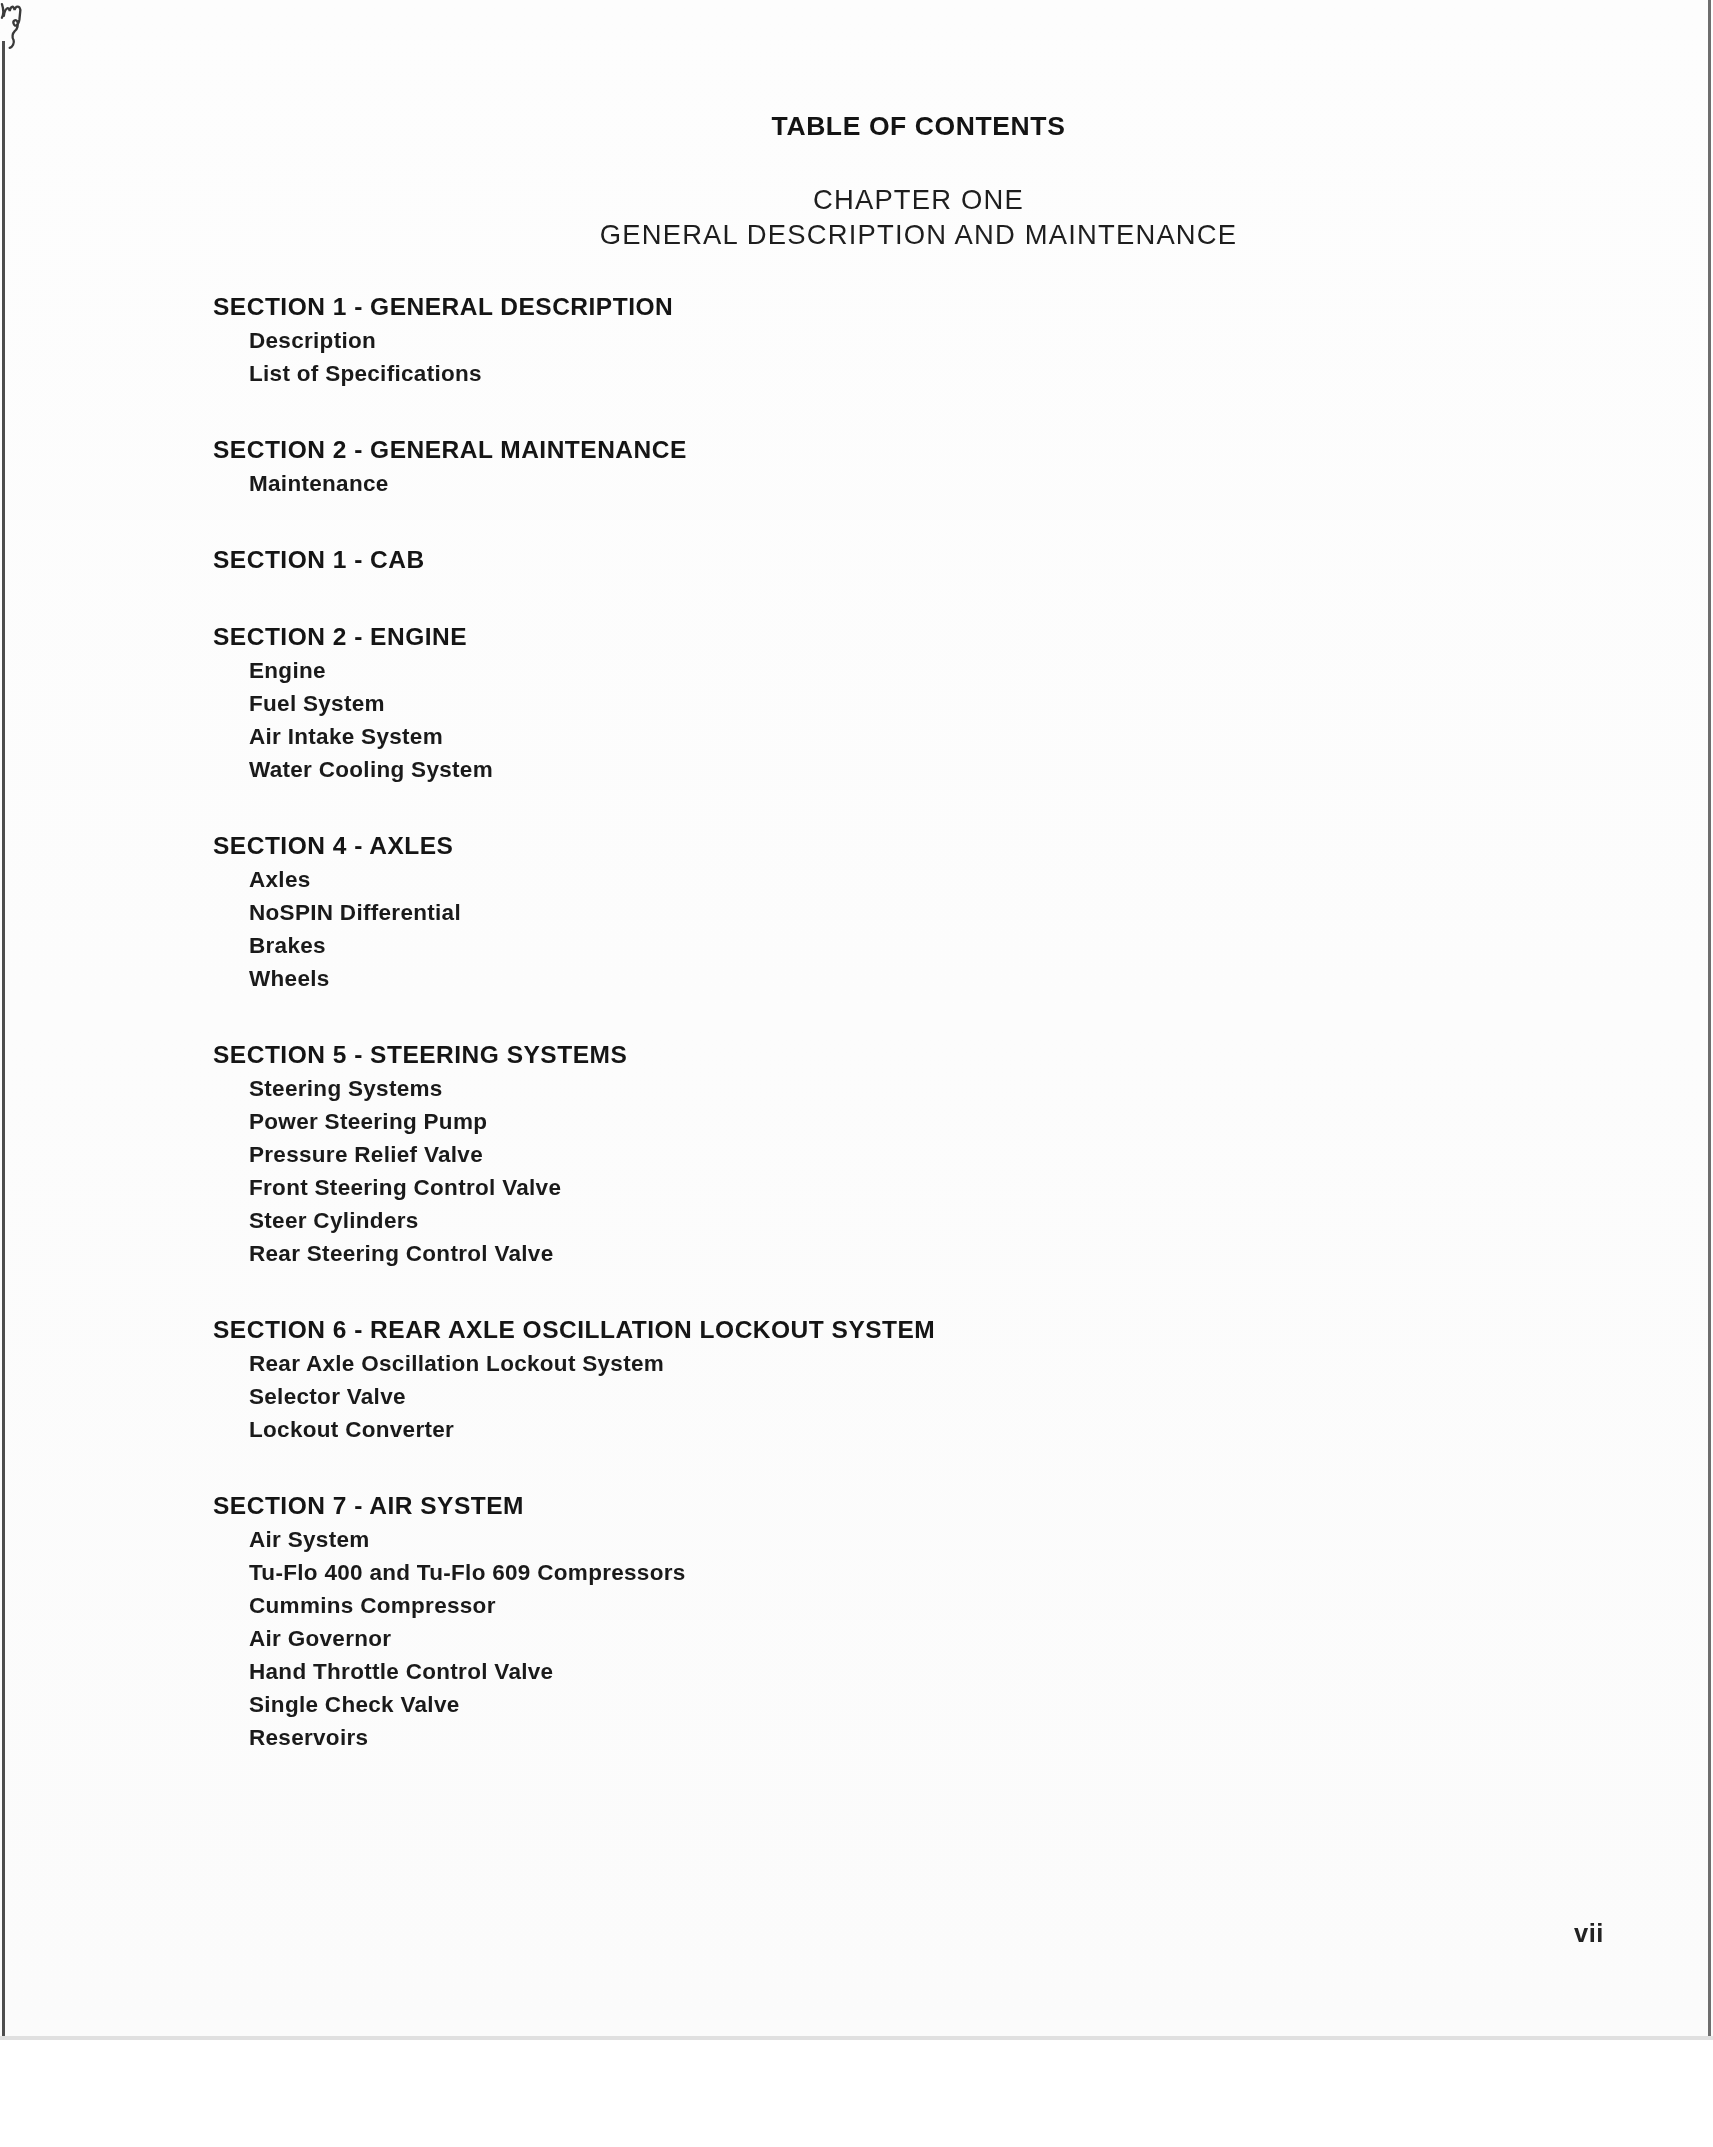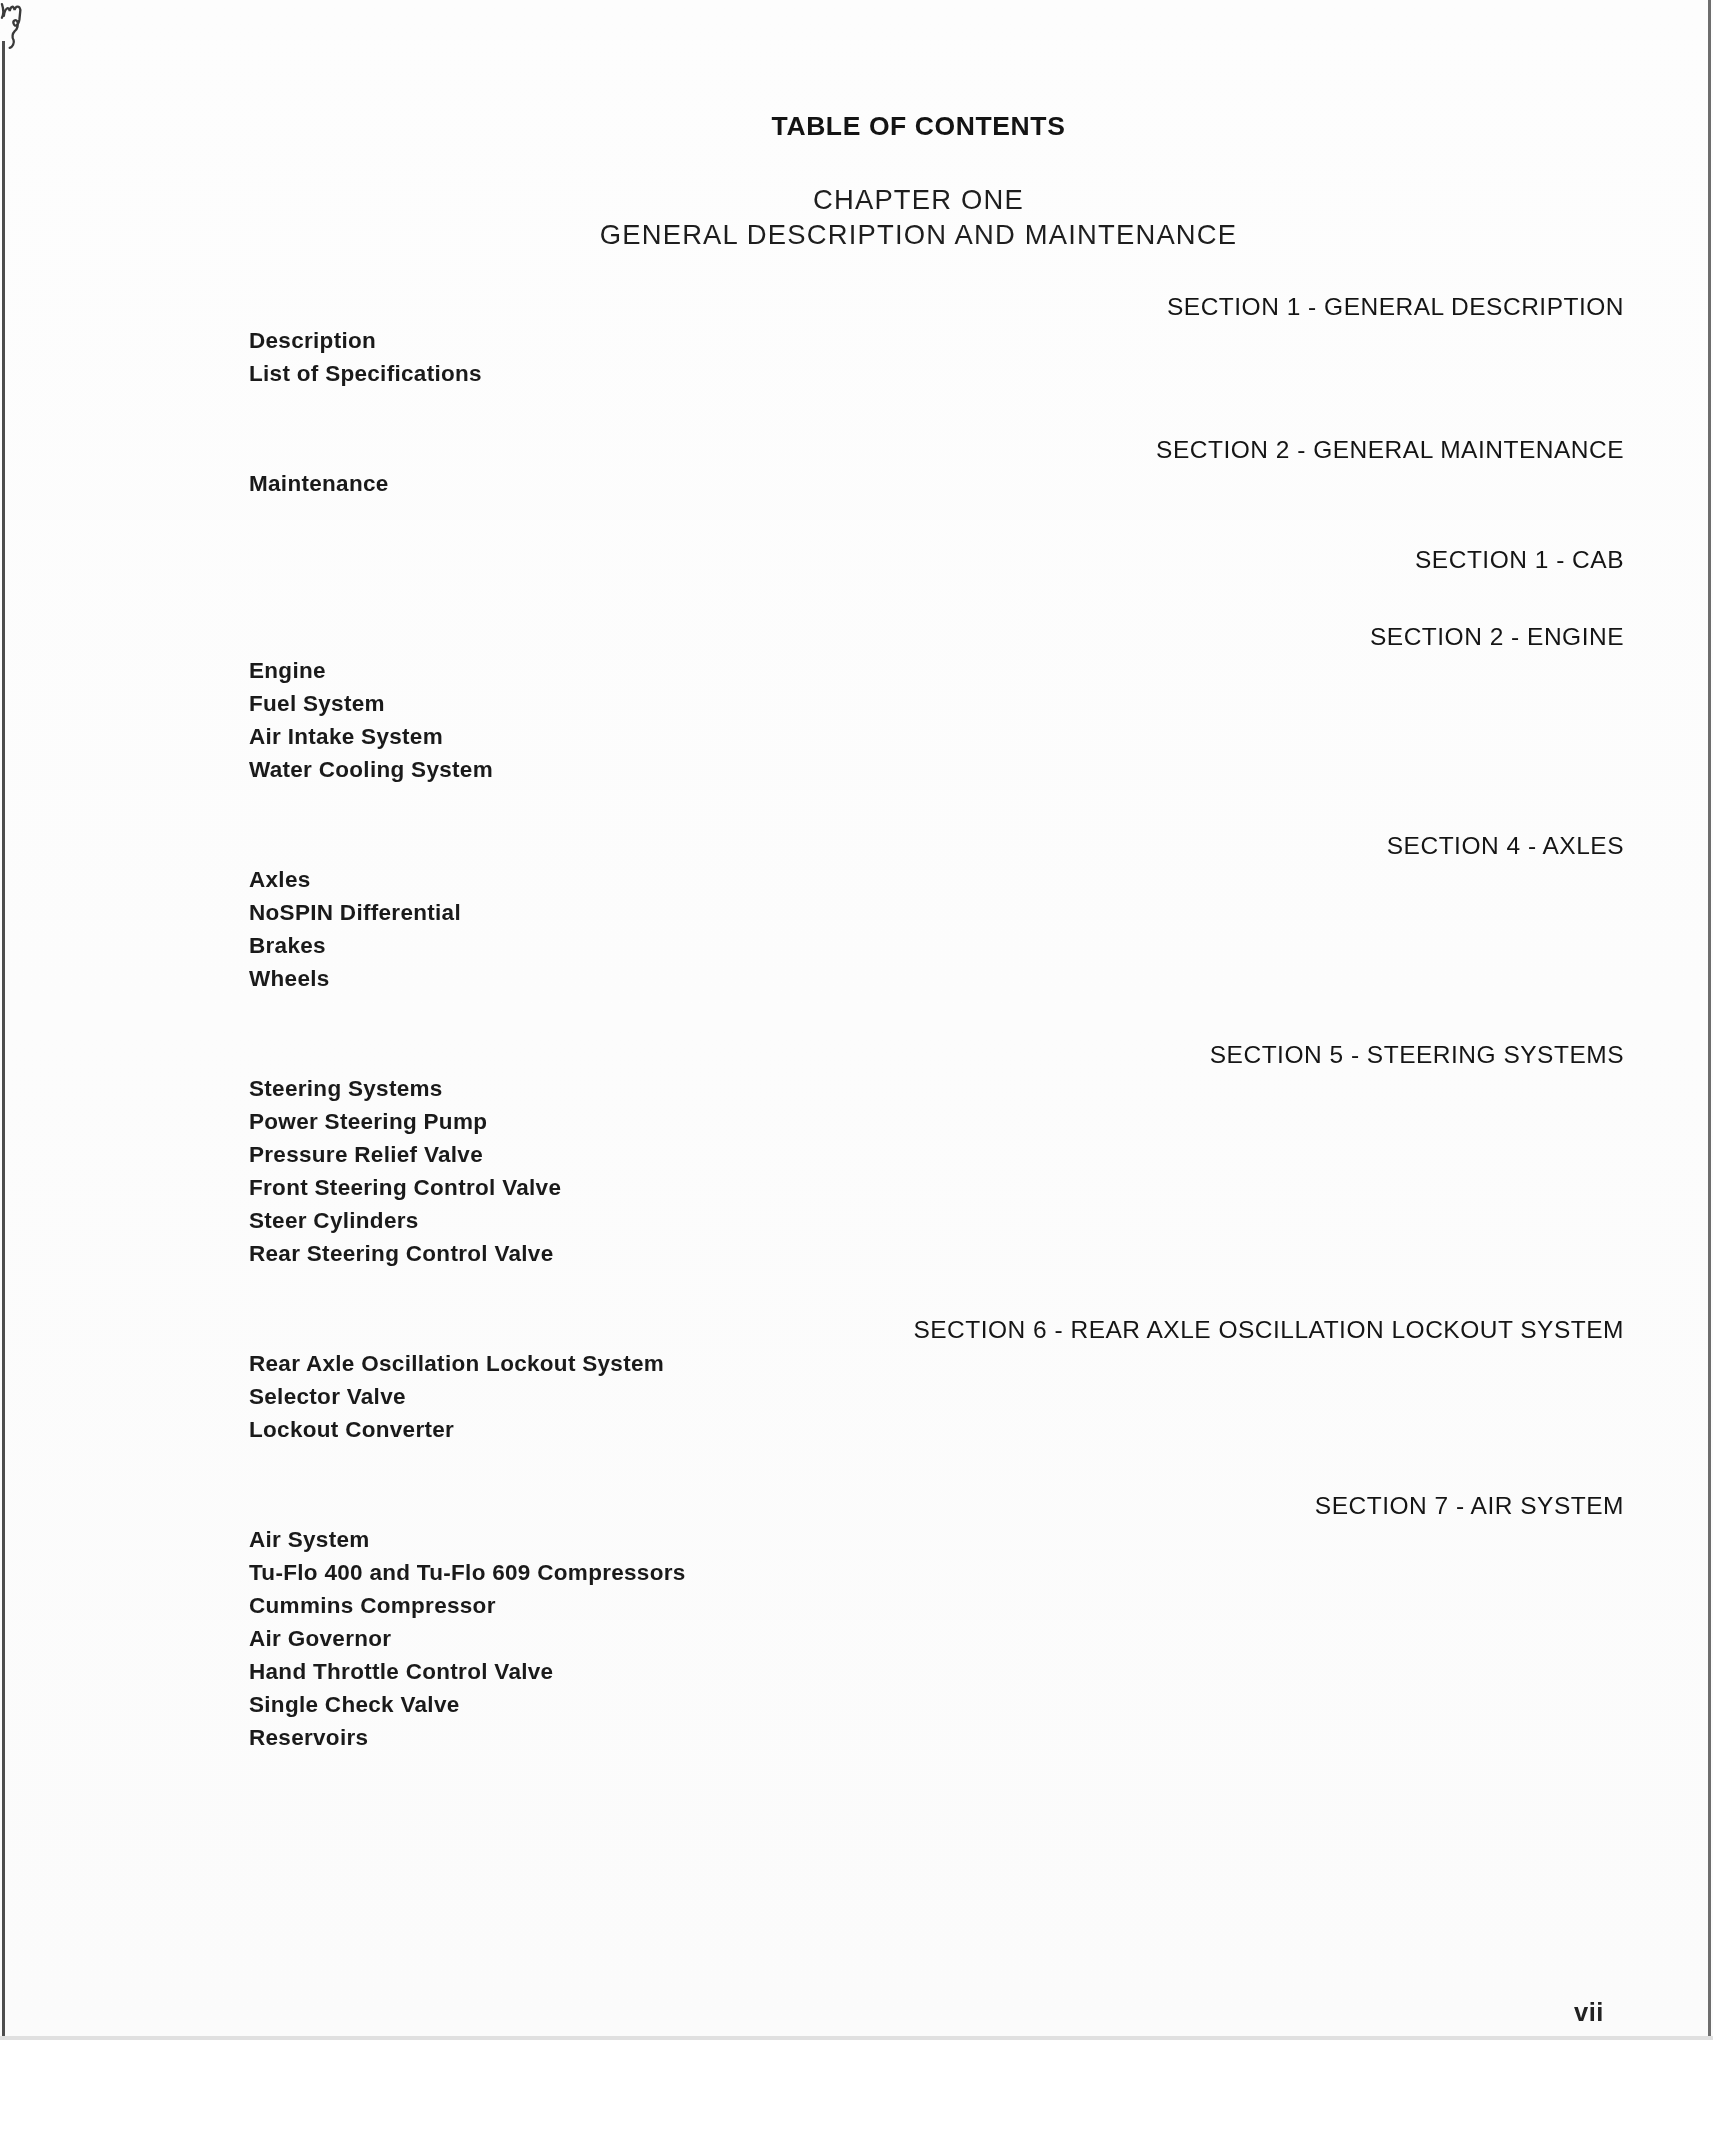--- a/index.html
+++ b/index.html
@@ -71,38 +71,37 @@
     color: #1e1e1e;
   }
   .section {
     margin-top: 43px;
   }
   .chapter-head + .section {
     margin-top: 38px;
   }
   .section-title {
     font-size: 24.5px;
-    font-weight: 400;
+    font-weight: 700;
     line-height: 34px;
     letter-spacing: 0.5px;
     color: #151515;
-    text-align: right;
   }
   .section-item {
     font-size: 22.5px;
     font-weight: 700;
     line-height: 33px;
     letter-spacing: 0.3px;
     margin-left: 36px;
     color: #1a1a1a;
   }
   .page-number {
     position: absolute;
     left: 1574px;
-    top: 1998px;
+    top: 1919px;
     font-size: 25.5px;
     font-weight: 700;
     letter-spacing: 0.5px;
     color: #222222;
   }
   .stamp {
     position: absolute;
     left: 0;
     top: 2080px;
     width: 1705px;

